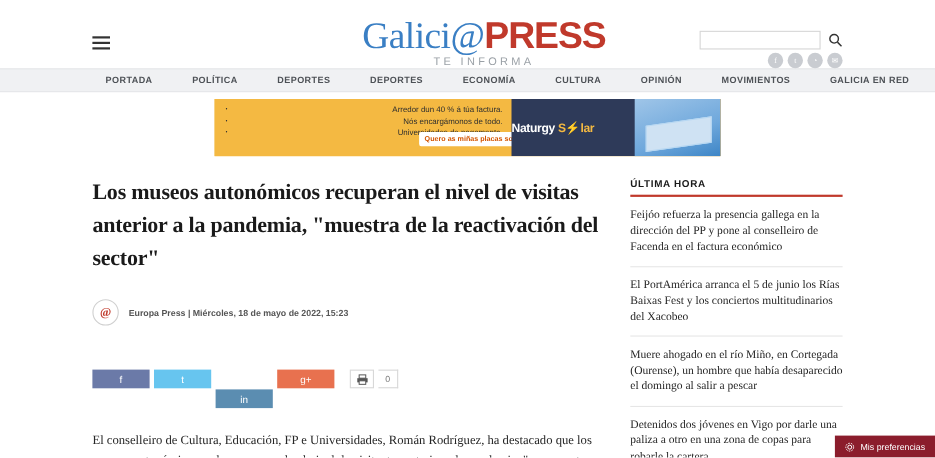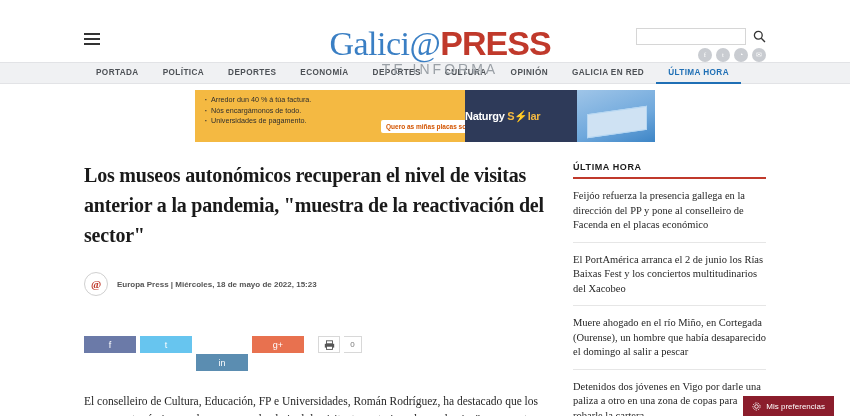--- a/index.html
+++ b/index.html
@@ -14,56 +14,56 @@
 
   
   .header { position: relative; height: 62px; background:#fff; }
   .hamburger {
     position:absolute; left:84px; top:33px; width:16px; height:12px;
     display:flex; flex-direction:column; justify-content:space-between;
     cursor:pointer;
   }
   .hamburger span { display:block; height:2px; background:#333; width:100%; }
 
-  .logo { position:absolute; left:300px; top:24px; text-align:center; width:280px; }
+  .logo { position:absolute; left:300px; top:14px; text-align:center; width:280px; }
   .logo-main { font-size:34px; line-height:38px; letter-spacing:-0.5px; }
   .logo-gal { color:#3a7fc4; font-family:"Liberation Serif", serif; font-weight:400; }
   .logo-at { color:#3a7fc4; font-family:"Liberation Serif", serif; }
   .logo-press { color:#c0392b; font-weight:bold; font-family:"Liberation Sans", sans-serif; letter-spacing:-1px; }
-  .logo-sub { font-size:14px; color:#9aa0a6; letter-spacing:3px; margin-top:-2px; }
+  .logo-sub { font-size:10px; color:#9aa0a6; letter-spacing:3px; margin-top:-2px; }
 
   .search-wrap { position:absolute; right:84px; top:28px; display:flex; align-items:center; }
   .search-input {
     width:110px; height:17px; border:1px solid #d6d6d6; background:#fff;
     font-size:9px; padding:0 4px; outline:none; color:#333;
   }
   .search-btn {
     margin-left:6px; width:14px; height:14px; cursor:pointer;
     display:flex; align-items:center; justify-content:center;
   }
   .social { position:absolute; right:84px; top:48px; display:flex; gap:4px; }
   .social span {
     width:14px; height:14px; border-radius:50%; background:#c9ccd1;
     color:#fff; font-size:7px; display:flex; align-items:center; justify-content:center;
     cursor:pointer; font-family:"Liberation Serif", serif;
   }
 
   
   .nav {
     height:22px; background:#f0f1f3; border-top:1px solid #e2e3e6; border-bottom:1px solid #e2e3e6;
-    display:flex; align-items:center; padding-left:84px; gap:0;
+    display:flex; align-items:center; padding-left:84px; gap:12px;
   }
   .nav-item {
     font-size:8.2px; font-weight:bold; letter-spacing:0.4px; color:#4d5156;
     padding:0 12px; line-height:22px; height:22px; cursor:pointer; white-space:nowrap;
   }
   .nav-item.active { color:#1f6fb5; border-bottom:2px solid #1f6fb5; }
 
   
-  .ad-band { background:#fff; padding:6px 0 4px; display:flex; justify-content:center; }
+  .ad-band { background:#fff; padding:6px 0 4px; display:flex; justify-content:center;text-align:right; }
   .ad {
     width:460px; height:52px; display:flex; background:#f4b942;
     overflow:hidden; position:relative; cursor:pointer;
   }
   .ad-left {
     width:270px; background:#f4b942; padding:5px 8px; color:#2e2e2e;
   }
   .ad-left li { font-size:7.2px; line-height:10.5px; list-style:none; position:relative; padding-left:8px; margin:0;}
   .ad-left li:before { content:"·"; position:absolute; left:1px; top:-1px; font-size:11px;}
   .ad-cta {
@@ -135,21 +135,21 @@
     padding-bottom:5px; border-bottom:2px solid #c0392b; margin-top:16px;
   }
   .side-item {
     font-family:"Liberation Serif", serif;
     font-size:10.5px; line-height:14.5px; color:#262626;
     padding:10px 0 9px 0; border-bottom:1px solid #e6e6e6; cursor:pointer;
   }
 
   
   .prefs {
-    position:absolute; right:16px; bottom:0; height:20px;
+    position:absolute; right:0; bottom:0; height:20px;
     background:#8b1d2c; color:#fff; font-size:8px;
     display:flex; align-items:center; gap:5px; padding:0 9px; cursor:pointer;
   }
   .gear { width:9px; height:9px; display:block; }
 </style>
 </head>
 <body>
 
 <div class="page">
 
@@ -183,24 +183,25 @@
       <span>t</span>
       <span>◔</span>
       <span>✉</span>
     </div>
   </div>
 
   <div class="nav">
     <div class="nav-item">PORTADA</div>
     <div class="nav-item">POLÍTICA</div>
     <div class="nav-item">DEPORTES</div>
+    <div class="nav-item">DEPORTES</div>
     <div class="nav-item">ECONOMÍA</div>
-    <div class="nav-item">DEPORTES</div>
     <div class="nav-item">CULTURA</div>
     <div class="nav-item">OPINIÓN</div>
+    <div class="nav-item">MOVIMIENTOS</div>
     <div class="nav-item">GALICIA EN RED</div>
     <div class="nav-item active">ÚLTIMA HORA</div>
   </div>
 
   <div class="ad-band">
     <div class="ad">
       <div class="ad-left">
         <ul style="margin:0;padding:0;">
           <li>Arredor dun 40 % á túa factura.</li>
           <li>Nós encargámonos de todo.</li>
@@ -244,22 +245,22 @@
             </svg>
         </div>
         <div class="share-count">0</div>
       </div>
 
       <p class="body-text">El conselleiro de Cultura, Educación, FP e Universidades, Román Rodríguez, ha destacado que los museos autonómicos ya han recuperado el nivel de visitantes anterior a la pandemia, "una muestra más de la reactivación del sector cultural".</p>
     </div>
 
     <div class="sidebar">
       <div class="side-title">ÚLTIMA HORA</div>
-      <div class="side-item">Feijóo refuerza la presencia gallega en la dirección del PP y pone al conselleiro de Facenda en el placas económico</div>
-      <div class="side-item">El PortAmérica arranca el 2 de junio los Rías Baixas Fest y los conciertos multitudinarios del Xacobeo</div>
+      <div class="side-item">Feijóo refuerza la presencia gallega en la dirección del PP y pone al conselleiro de Facenda en el factura económico</div>
+      <div class="side-item">El PortAmérica arranca el 5 de junio los Rías Baixas Fest y los conciertos multitudinarios del Xacobeo</div>
       <div class="side-item">Muere ahogado en el río Miño, en Cortegada (Ourense), un hombre que había desaparecido el domingo al salir a pescar</div>
       <div class="side-item">Detenidos dos jóvenes en Vigo por darle una paliza a otro en una zona de copas para robarle la cartera</div>
 
     </div>
   </div>
 
   <div class="prefs">
     <svg class="gear" viewBox="0 0 10 10">
         <circle cx="5" cy="5" r="2" fill="none" stroke="#fff" stroke-width="1"></circle>
         <circle cx="5" cy="5" r="4" fill="none" stroke="#fff" stroke-width="1" stroke-dasharray="1.6 1.2"></circle>

